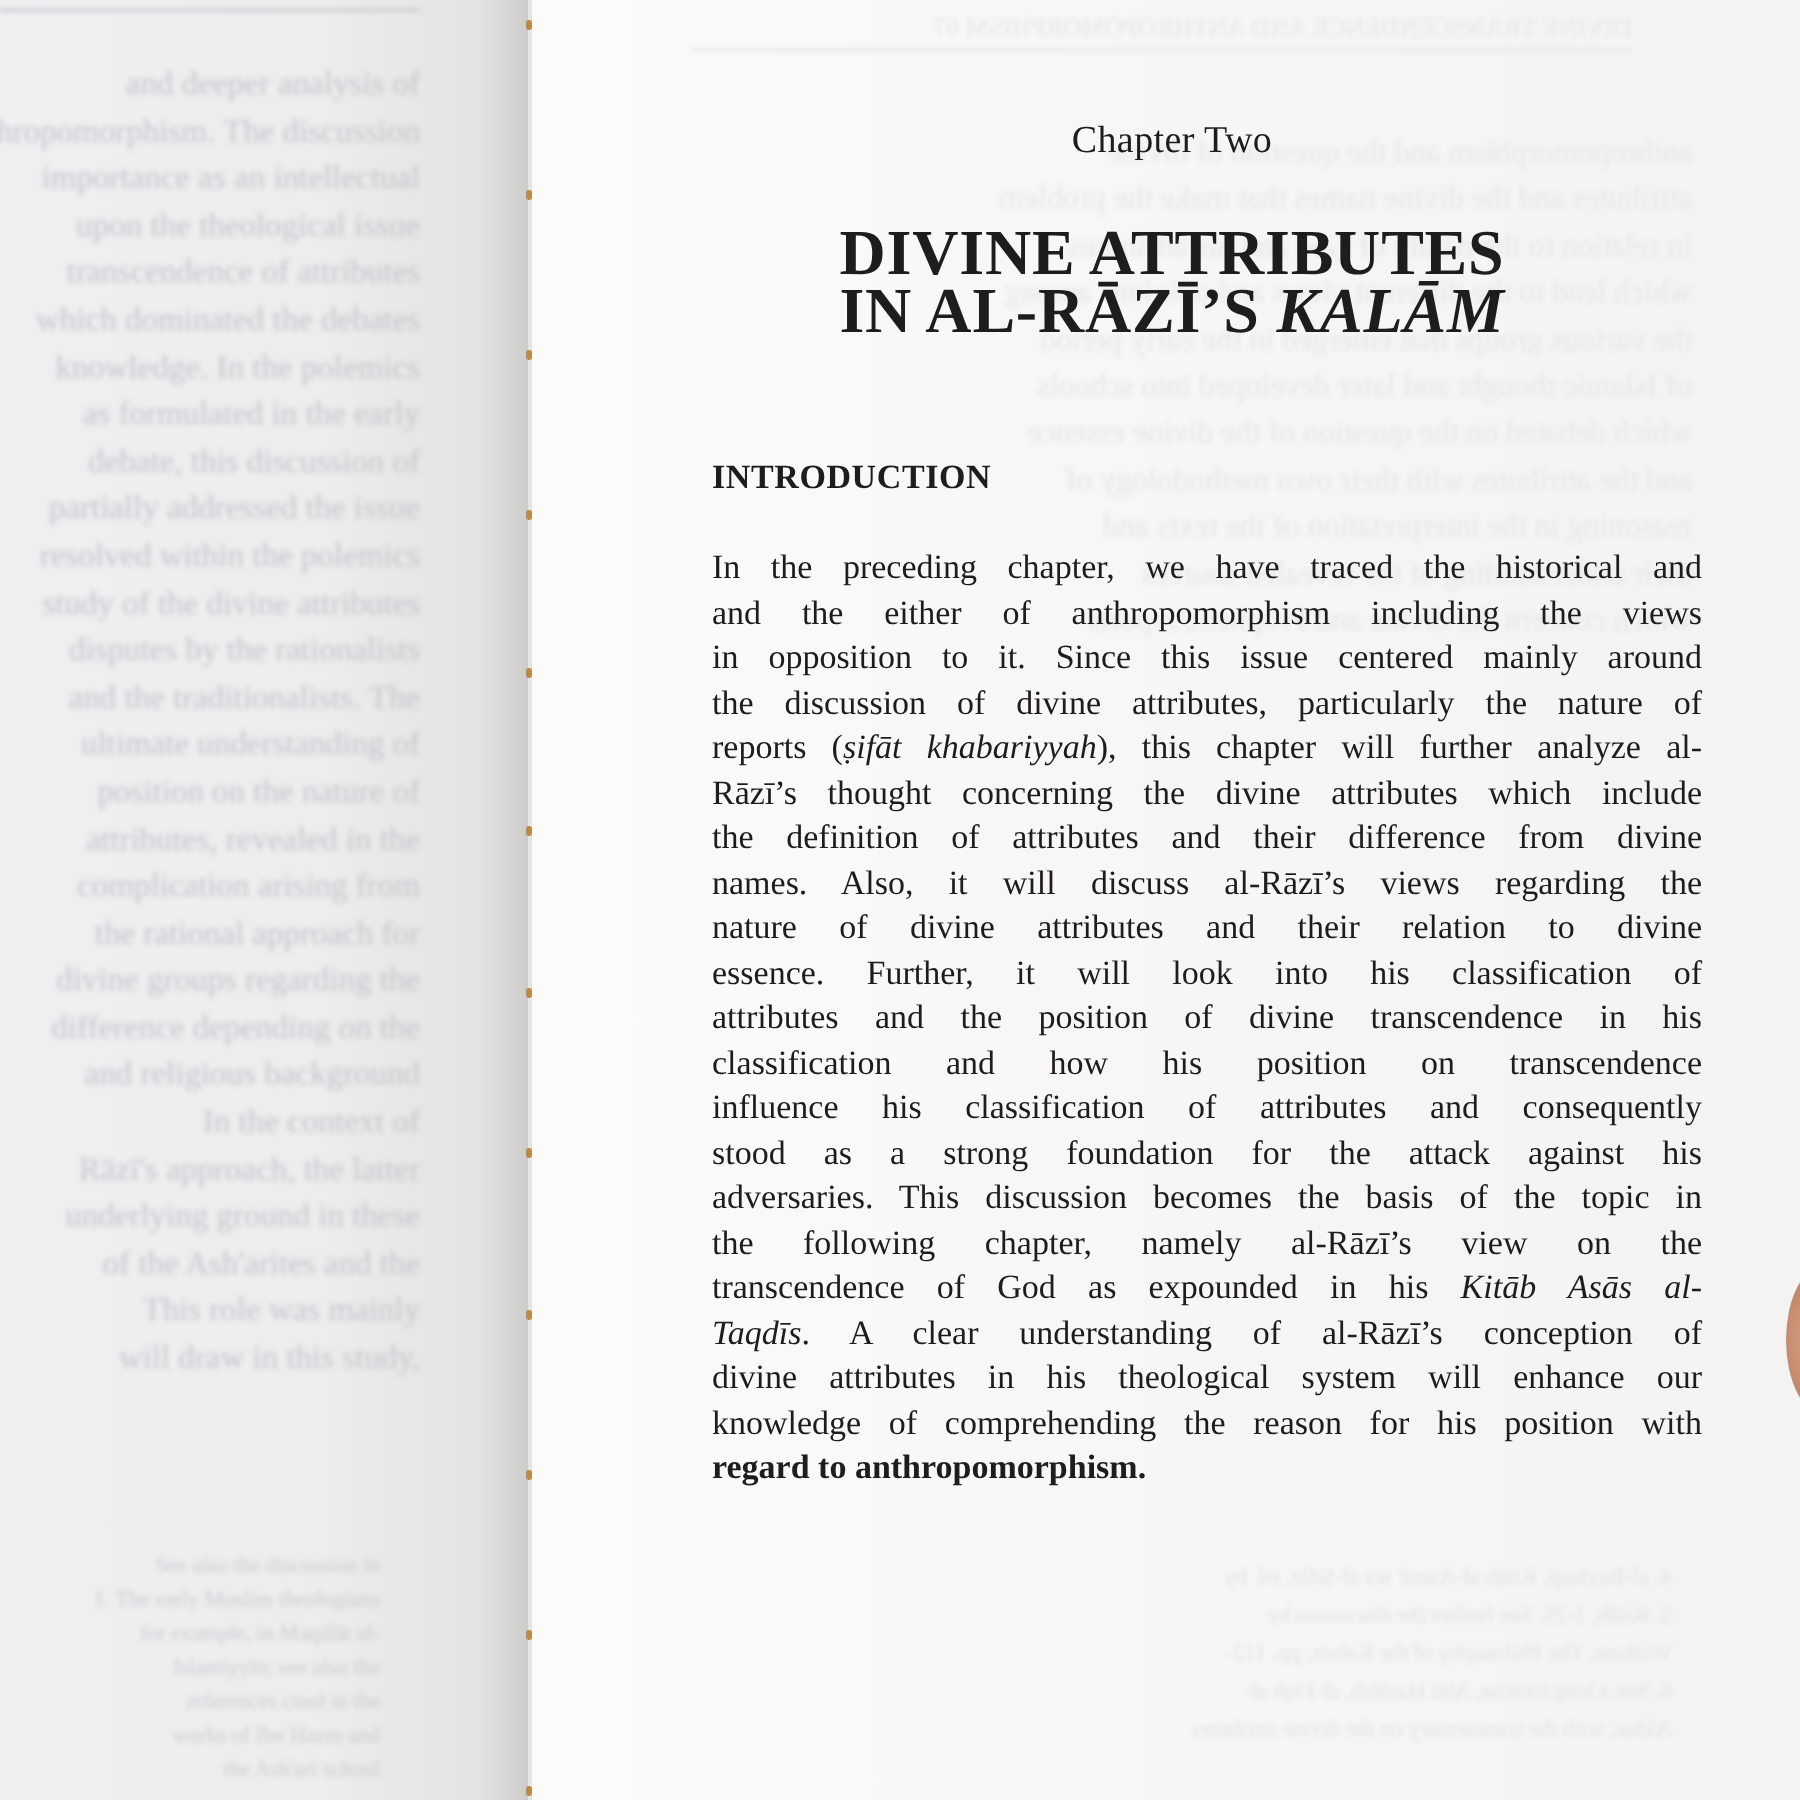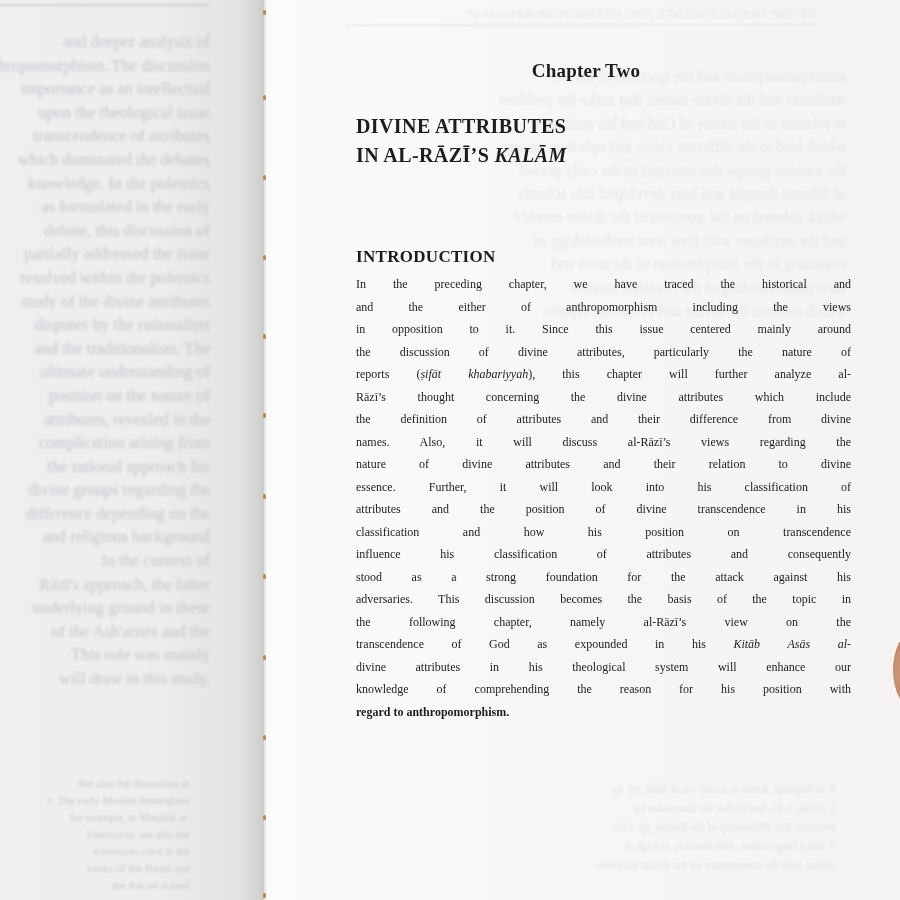--- a/index.html
+++ b/index.html
@@ -133,51 +133,51 @@
       width: 495px;
       font-family: "Liberation Serif", serif;
       color: #1f1d1c;
     }
     .chapter-label {
       position: absolute;
       left: 0;
       top: 60px;
       width: 460px;
       text-align: center;
-      font-weight: bold;
+      font-weight: normal;
       font-size: 19px;
       letter-spacing: 0.2px;
     }
     .chapter-title {
       position: absolute;
       left: 0;
       top: 112px;
       width: 460px;
-      text-align: left;
+      text-align: center;
       font-weight: bold;
-      font-size: 20px;
+      font-size: 32px;
       line-height: 29px;
       letter-spacing: 0.4px;
     }
     .chapter-title .line { display: block; }
     .chapter-title em { }
     .section-heading {
       position: absolute;
       left: 0;
-      top: 247px;
+      top: 229px;
       font-weight: bold;
       font-size: 17px;
       letter-spacing: 0.3px;
     }
     .body-text {
       position: absolute;
       left: 0;
       top: 273px;
       width: 495px;
-      font-size: 12px;
+      font-size: 17px;
       line-height: 22.5px;
     }
     .body-text .ln {
       display: block;
       text-align: justify;
       text-align-last: justify;
       white-space: nowrap;
       height: 22.5px;
     }
     .body-text .ln.last {
@@ -296,20 +296,21 @@
           <span class="ln"><span>names. Also, it will discuss al-Rāzī’s views regarding the</span></span>
           <span class="ln"><span>nature of divine attributes and their relation to divine</span></span>
           <span class="ln"><span>essence. Further, it will look into his classification of</span></span>
           <span class="ln"><span>attributes and the position of divine transcendence in his</span></span>
           <span class="ln"><span>classification and how his position on transcendence</span></span>
           <span class="ln"><span>influence his classification of attributes and consequently</span></span>
           <span class="ln"><span>stood as a strong foundation for the attack against his</span></span>
           <span class="ln"><span>adversaries. This discussion becomes the basis of the topic in</span></span>
           <span class="ln"><span>the following chapter, namely al-Rāzī’s view on the</span></span>
           <span class="ln"><span><span>transcendence of God as expounded in his </span><em>Kitāb Asās al-</em><span></span></span></span>
+          <span class="ln"><span><span></span><em>Taqdīs</em><span>. A clear understanding of al-Rāzī’s conception of</span></span></span>
           <span class="ln"><span>divine attributes in his theological system will enhance our</span></span>
           <span class="ln"><span>knowledge of comprehending the reason for his position with</span></span>
           <span class="ln last"><span>regard to anthropomorphism.</span></span>
         </div>
     </div>
   </div>
 
   <div class="thumb"></div>
 </div>
 

